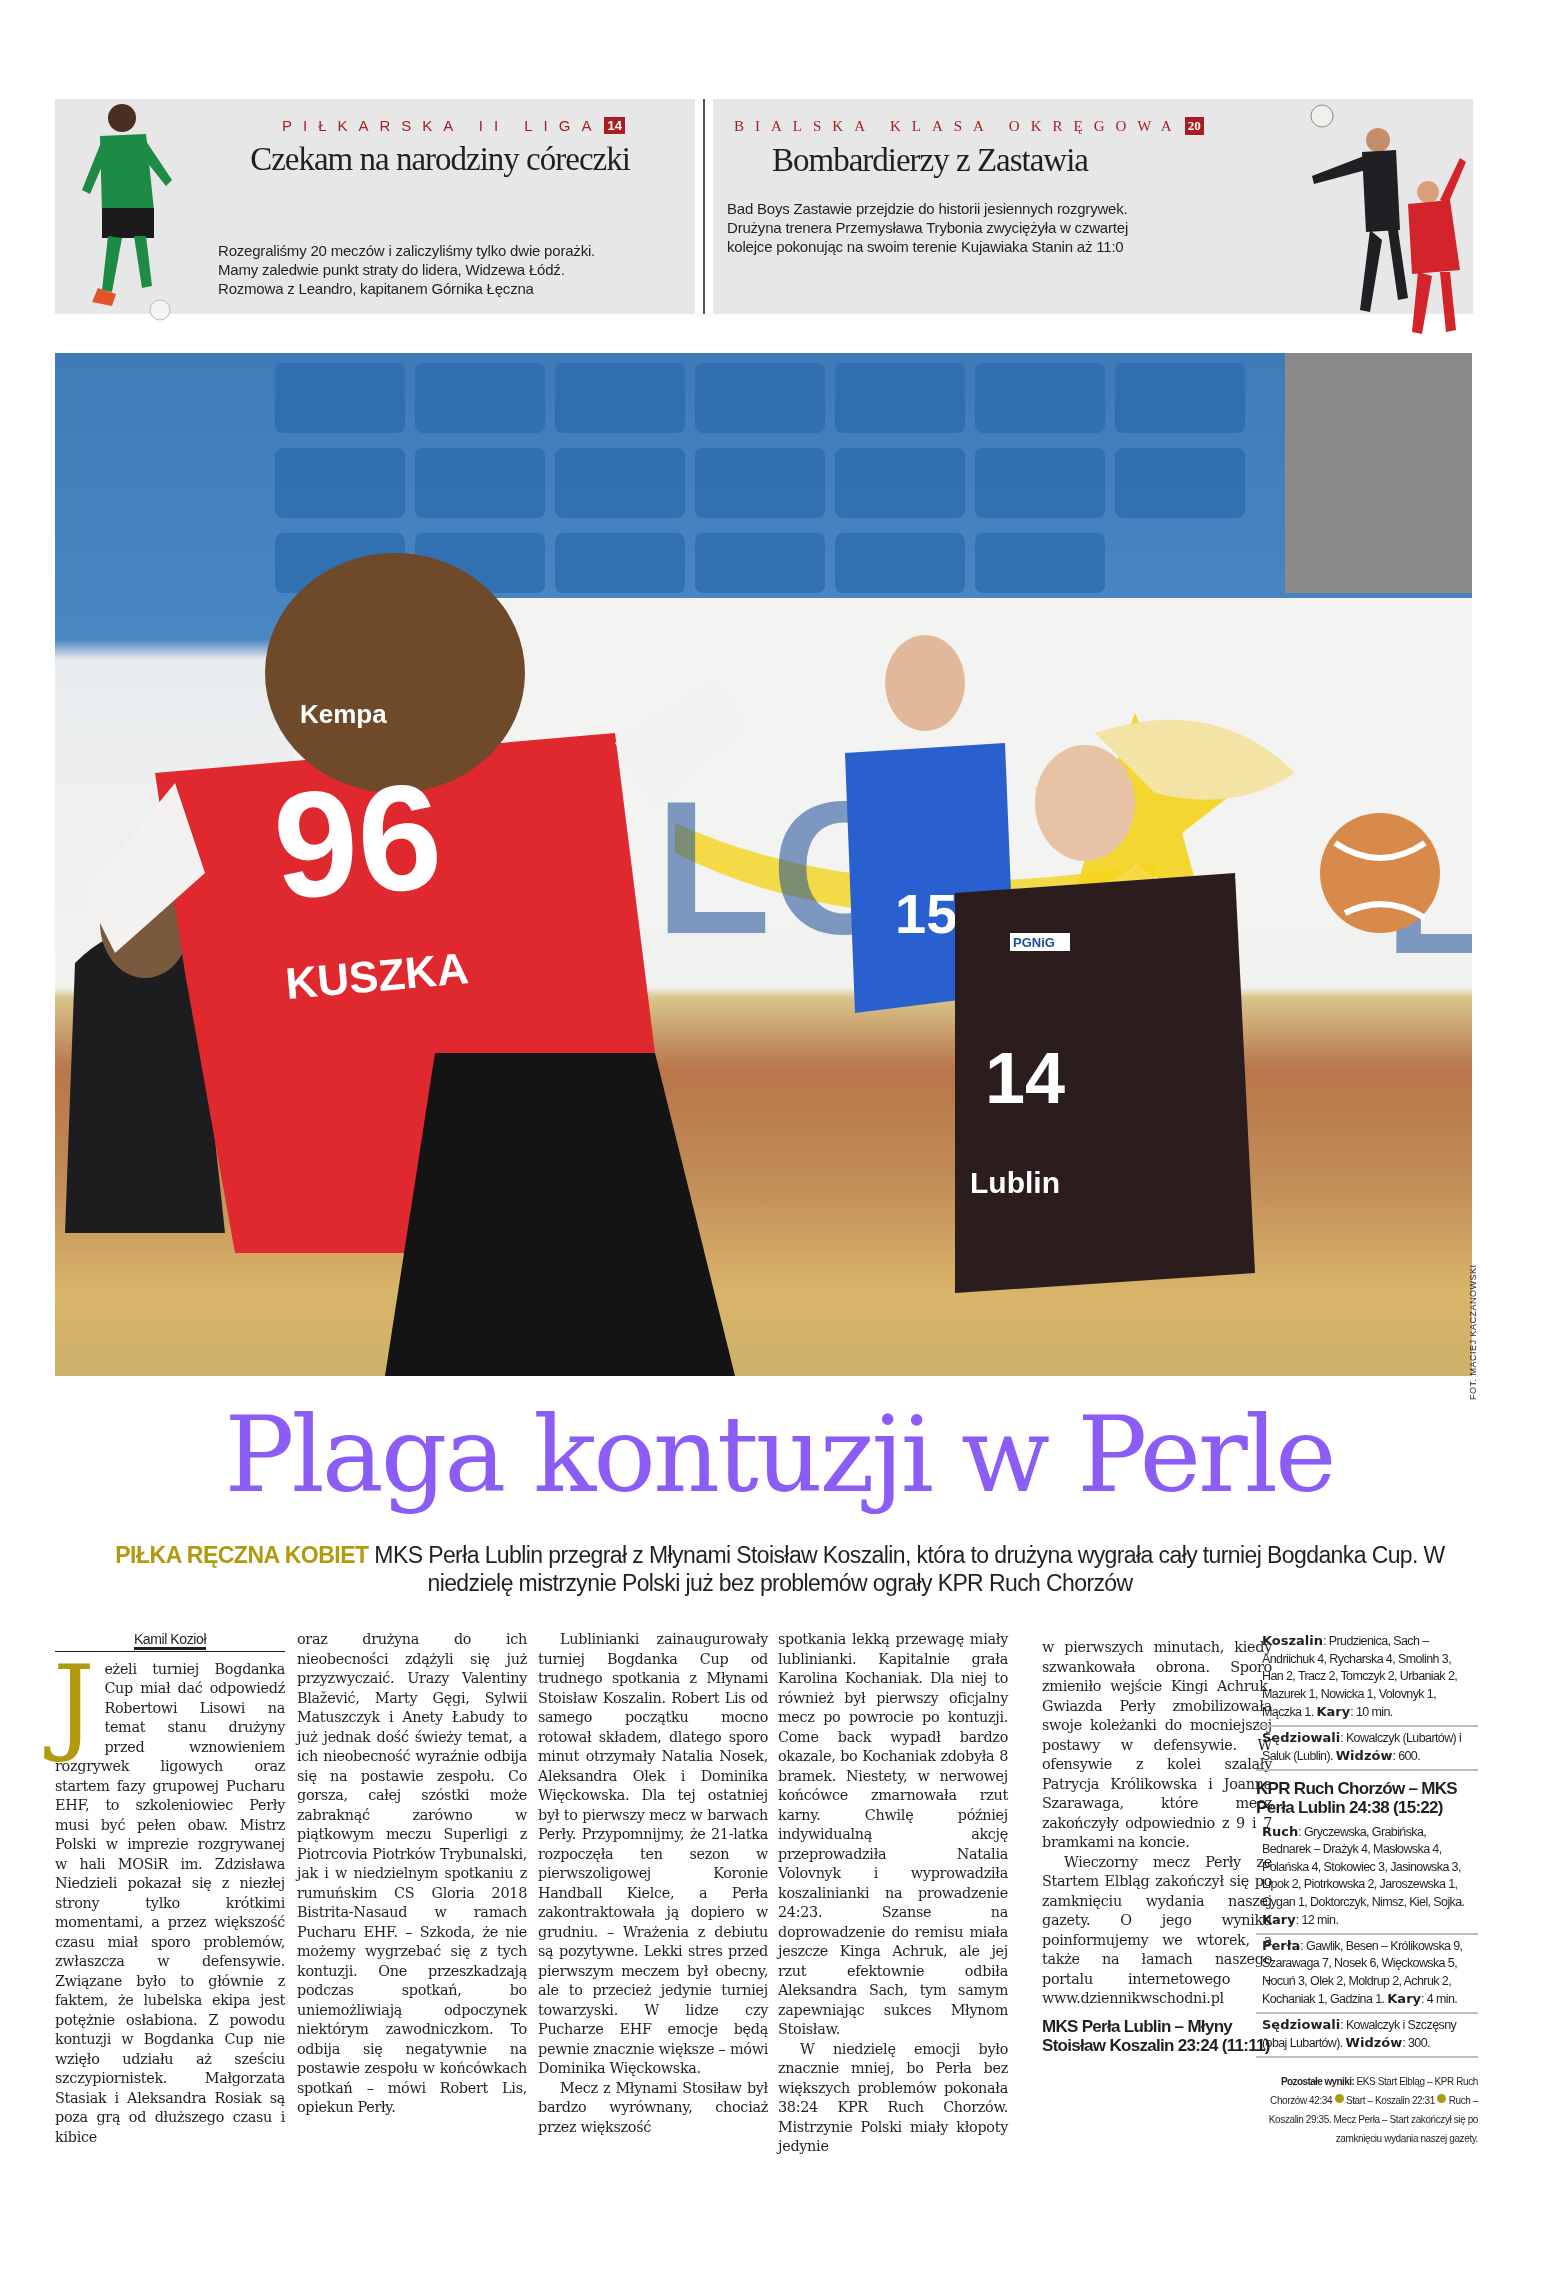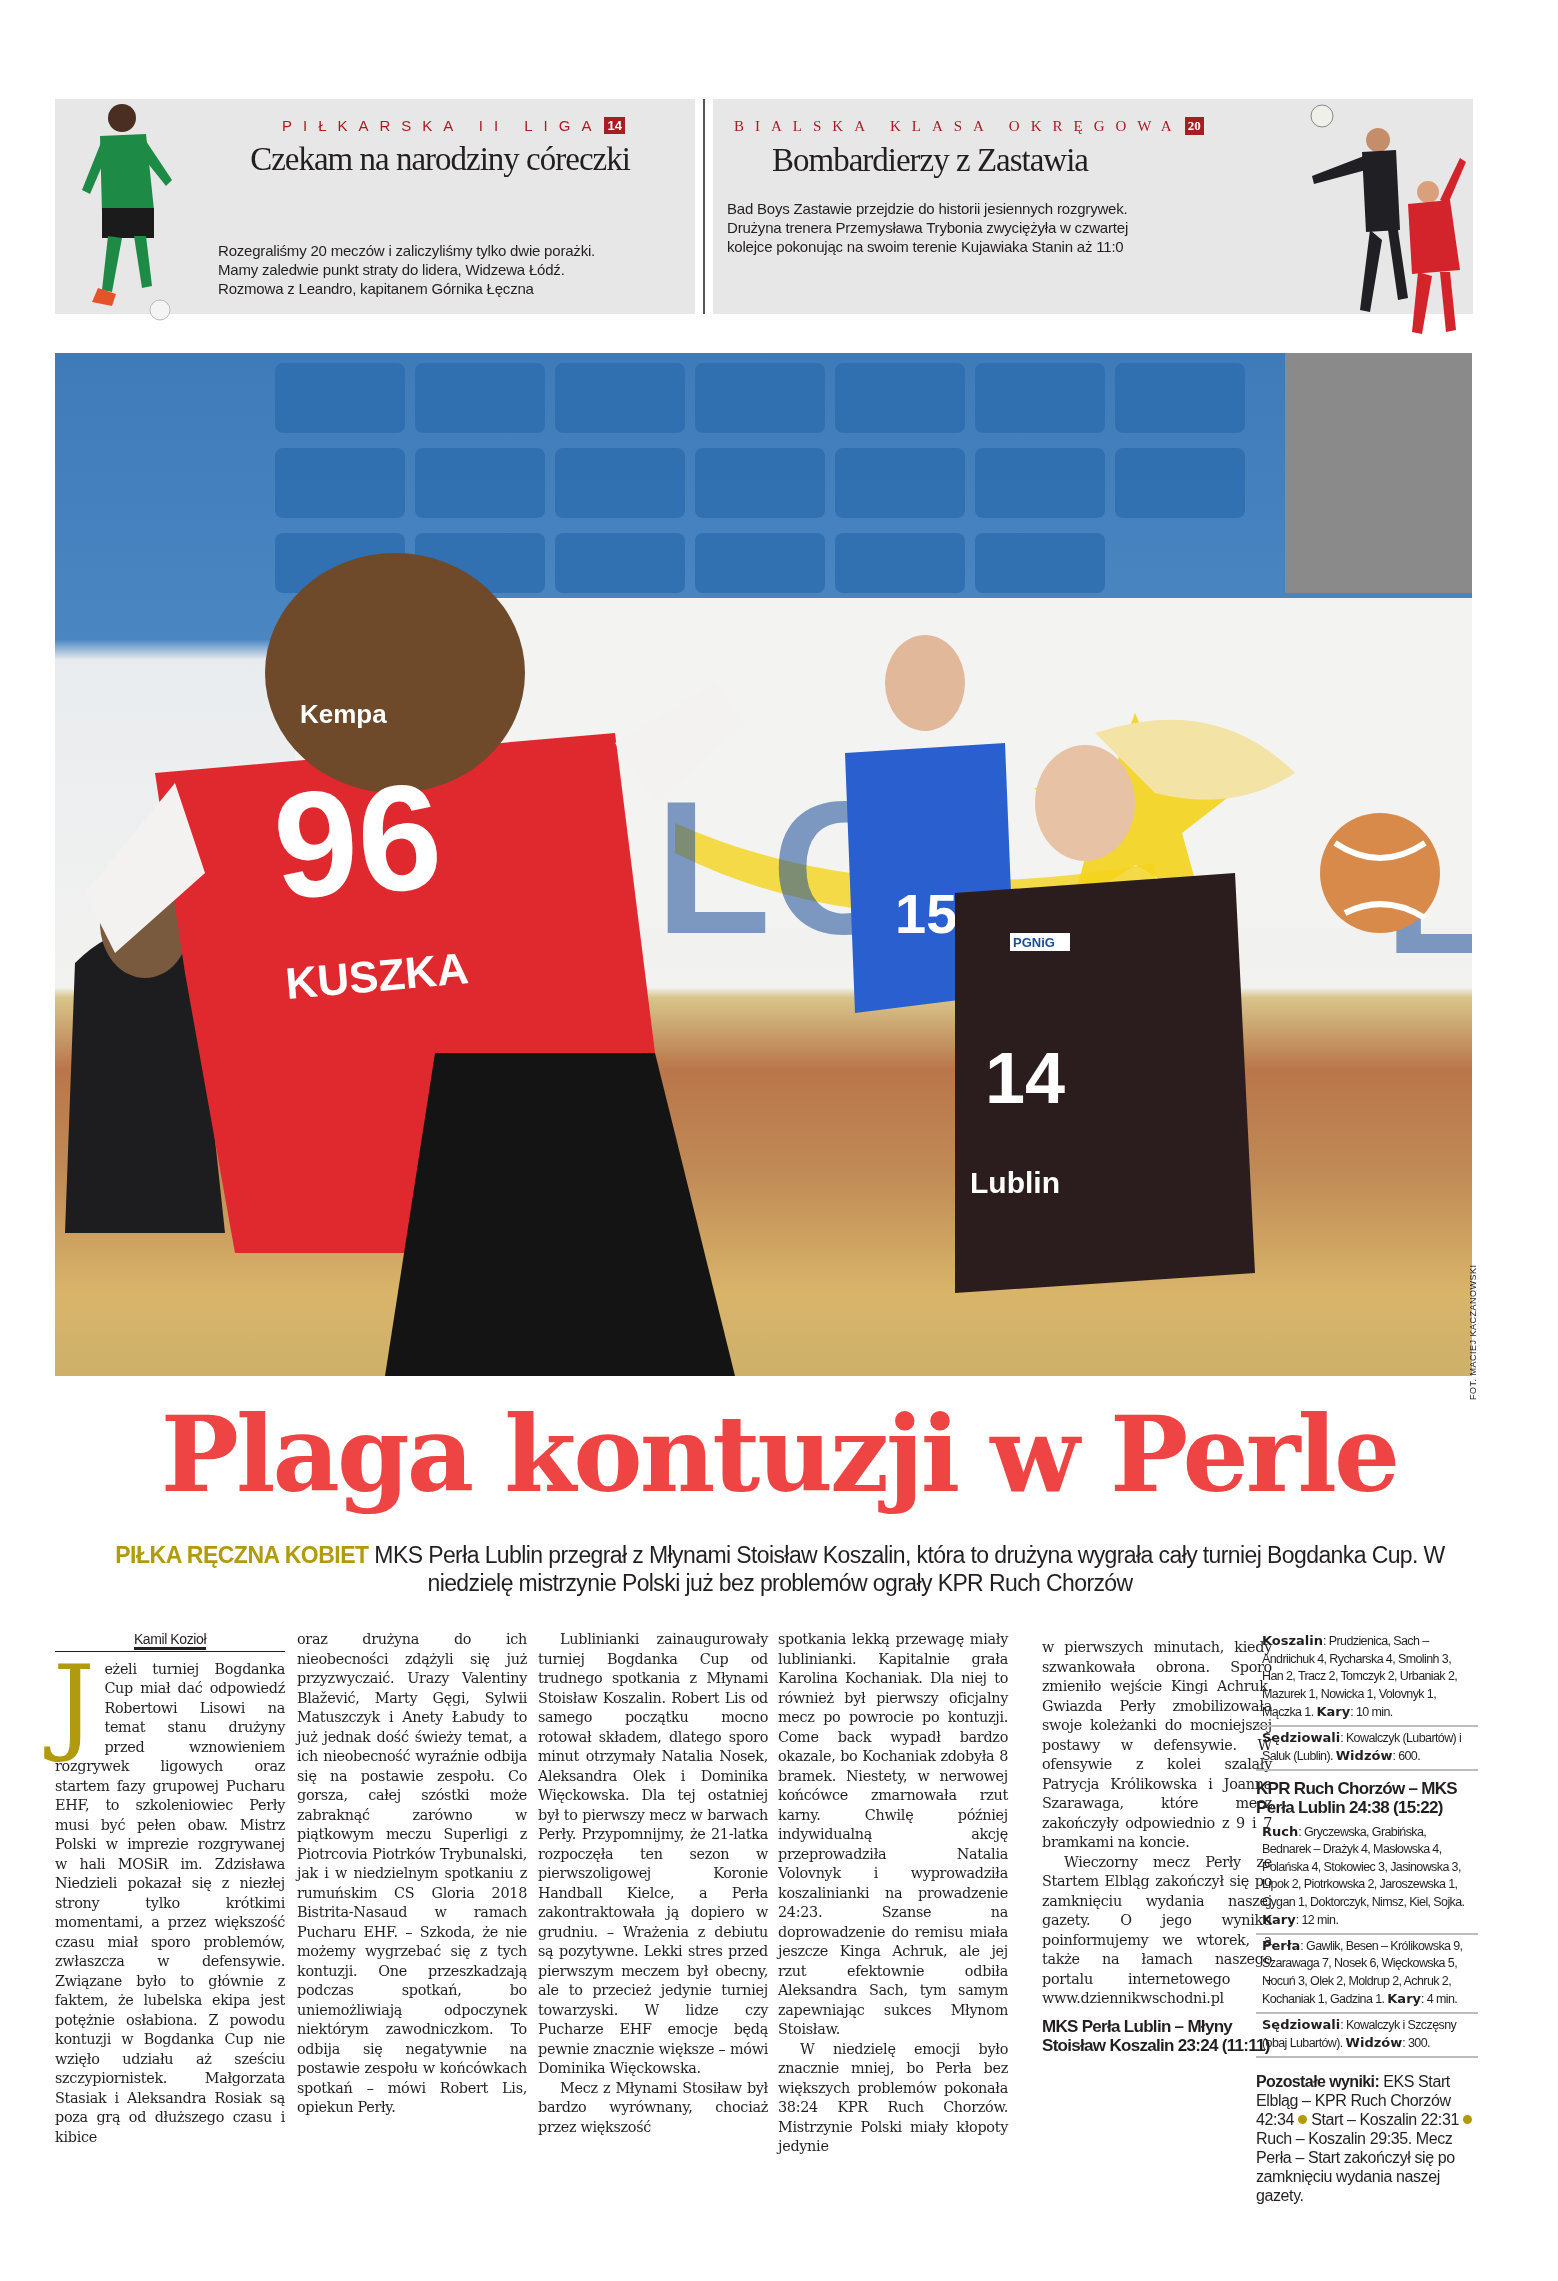--- a/index.html
+++ b/index.html
@@ -41,22 +41,22 @@
   }
   .photo-credit {
     position: absolute; left: 1468px; top: 1210px; width: 16px; height: 190px;
     font-family: "Liberation Sans", sans-serif; font-size: 9px; color: #231f20;
     writing-mode: vertical-rl; transform: rotate(180deg); letter-spacing: 0.5px; white-space: nowrap;
   }
 
   
   .headline {
     position: absolute; left: 0; top: 1395px; width: 1558px; text-align: center;
-    font-family: "DejaVu Serif", serif; font-weight: bold; font-size: 104px; line-height: 120px;
-    letter-spacing: -3px; color: #ef4444;
+    font-family: "DejaVu Serif", serif; font-weight: normal; font-size: 104px; line-height: 120px;
+    letter-spacing: -3px; color: #8b5cf6;
   }
   .lead {
     position: absolute; left: 90px; top: 1541px; width: 1380px; text-align: center;
     font-family: "Liberation Sans", sans-serif; font-size: 23px; line-height: 28px; color: #231f20;
     letter-spacing: -0.6px;
   }
   .lead .section { color: #b29a0f; font-weight: bold; letter-spacing: -0.5px; }
 
   
   .col {
@@ -78,21 +78,21 @@
   .box-title {
     font-family: "Liberation Sans", sans-serif; font-weight: bold; font-size: 17px; line-height: 19px;
     letter-spacing: -0.7px; text-align: left; margin: 8px 0 4px 0;
   }
   .stat {
     font-family: "Liberation Sans", sans-serif; font-size: 12.5px; line-height: 17.5px;
     letter-spacing: -0.6px; text-align: left; padding: 2px 6px 3px 6px; border-bottom: 2px solid #bdbdbd;
   }
   .stat b { font-family: "DejaVu Sans", sans-serif; font-size: 13px; letter-spacing: 0; }
   .others {
-    font-family: "Liberation Sans", sans-serif; font-size: 16px; line-height: 19px; text-align: left;
+    font-family: "Liberation Sans", sans-serif; font-size: 10px; line-height: 19px; text-align: right;
     letter-spacing: -0.4px; margin-top: 14px;
   }
   .others b { letter-spacing: -0.6px; }
   .dot { display: inline-block; width: 9px; height: 9px; border-radius: 50%; background: #b29a0f; vertical-align: 1px; }
 </style>
 </head>
 <body>
 
 <div class="teaser teaser-left"></div>
 <div class="teaser-divider"></div>

